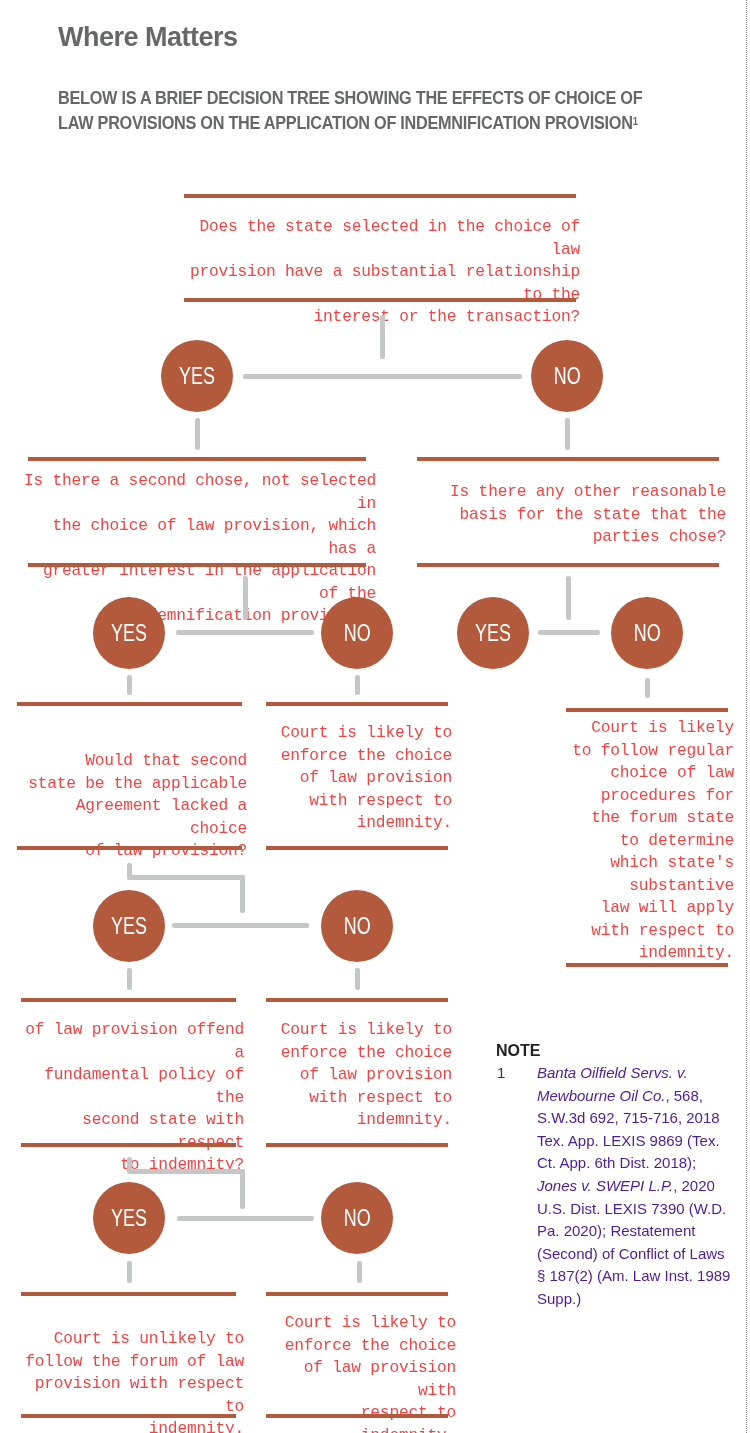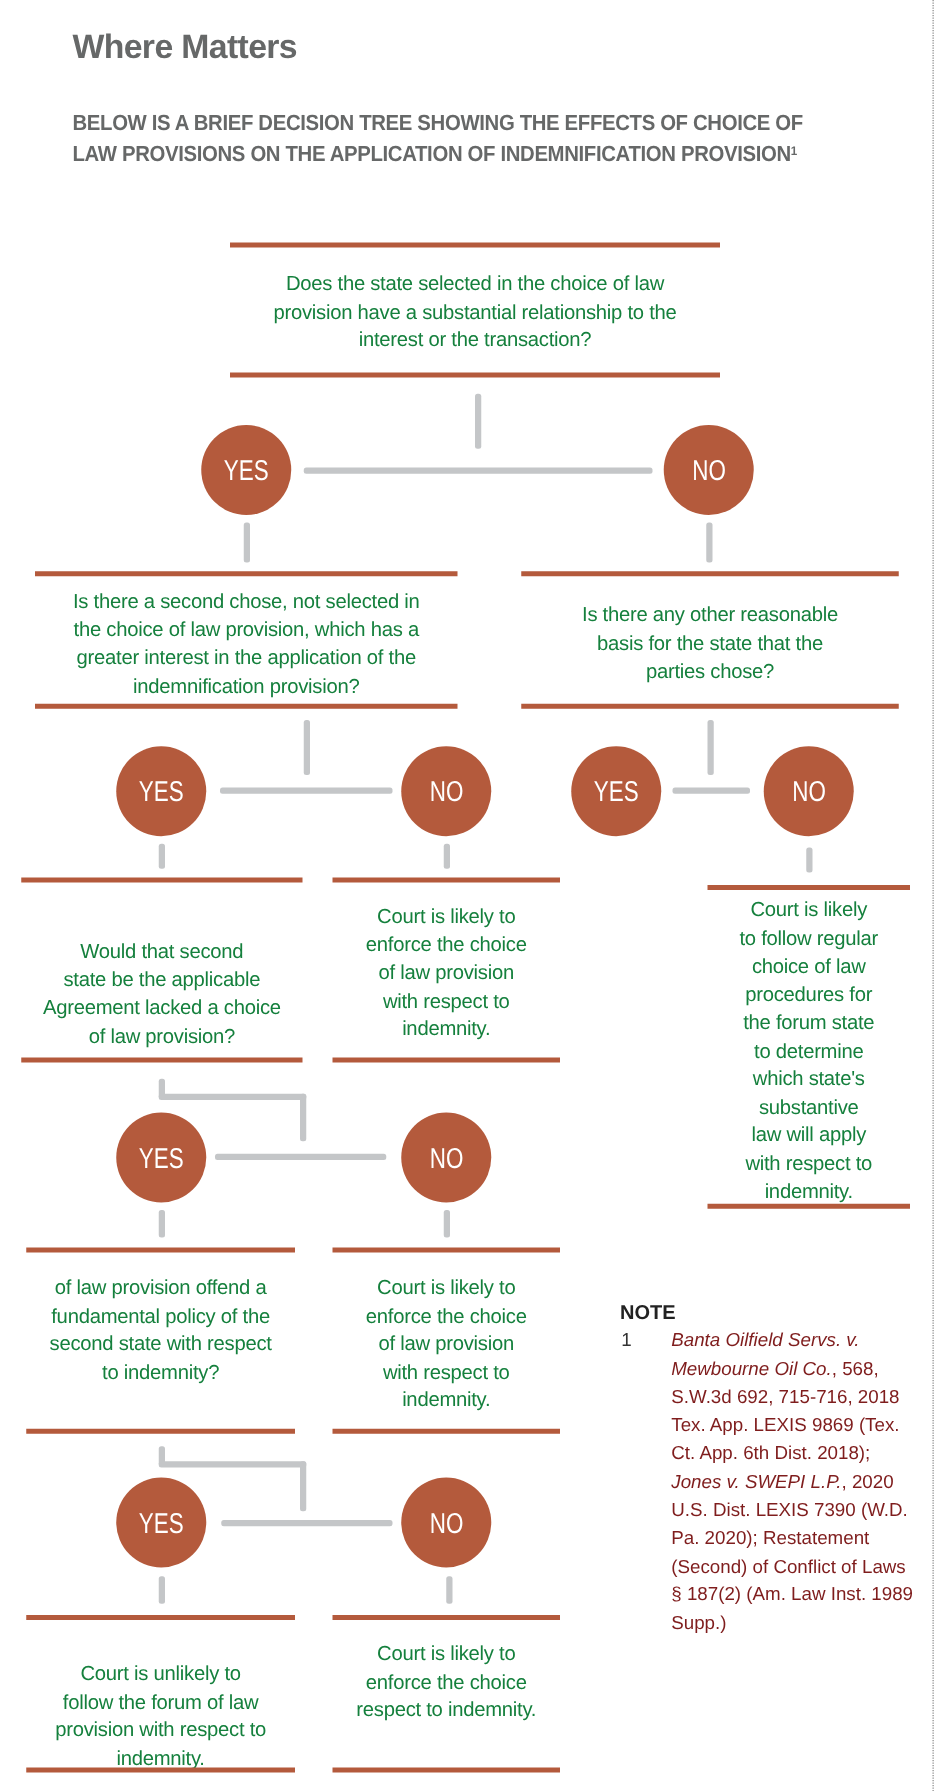--- a/index.html
+++ b/index.html
@@ -2,27 +2,27 @@
 <html><head>
 <meta charset="utf-8">
 <style>
   html, body { margin:0; padding:0; background:#ffffff; }
   body { width:750px; height:1433px; position:relative; overflow:hidden; font-family:"Liberation Sans", sans-serif; }
   .dotted-edge { position:absolute; left:746px; top:0; width:0; height:1433px; border-left:1px dotted #8a8a8a; }
   .title { position:absolute; left:58px; top:22px; font-size:27px; font-weight:bold; color:#666868; letter-spacing:-0.5px; }
   .subtitle { position:absolute; left:58px; top:86px; width:670px; font-size:17.5px; font-weight:bold; color:#666868; line-height:25px; letter-spacing:-0.3px; transform:scaleX(0.93); transform-origin:left top; white-space:nowrap; }
   .subtitle sup { font-size:10px; vertical-align:top; position:relative; top:-2px; }
   .bar { position:absolute; height:4px; background:#b45a3c; }
-  .box-text { position:absolute; text-align:center; color:#15803d; font-family:Liberation Sans, sans-serif; font-size:16.2px; line-height:22.5px; font-weight:300; letter-spacing:-0.2px; }
+  .box-text { position:absolute; text-align:right; color:#ef4444; font-family:Liberation Mono, monospace; font-size:16.2px; line-height:22.5px; font-weight:300; letter-spacing:-0.2px; }
   .conn { position:absolute; background:#c4c6c8; border-radius:2px; }
   .circle { position:absolute; width:72px; height:72px; border-radius:50%; background:#b45a3c; color:#ffffff; display:flex; align-items:center; justify-content:center; font-family:"Liberation Sans", sans-serif; font-size:23px; letter-spacing:0px; }
   .circle span { display:inline-block; transform:scaleX(0.78); }
   .note-head { position:absolute; left:496px; top:1042px; font-size:16px; font-weight:bold; color:#222; }
   .note-num { position:absolute; left:497px; top:1064px; font-size:15px; color:#333; }
-  .note-body { position:absolute; left:537px; top:1062px; width:200px; font-size:15px; line-height:22.6px; color:#7f1d1d; }
+  .note-body { position:absolute; left:537px; top:1062px; width:200px; font-size:15px; line-height:22.6px; color:#4c1d95; }
 </style>
 </head>
 <body>
 
 <div class="dotted-edge"></div>
 
 <div class="title">Where Matters</div>
 <div class="subtitle"><span>BELOW IS A BRIEF DECISION TREE SHOWING THE EFFECTS OF CHOICE OF</span><br><span>LAW PROVISIONS ON THE APPLICATION OF INDEMNIFICATION PROVISION</span><sup>1</sup></div>
 
 <div class="bar" style="left:184px;top:194px;width:392px;"></div>
@@ -168,19 +168,20 @@
   <div>follow the forum of law</div>
   <div>provision with respect to</div>
   <div>indemnity.</div>
 </div>
 <div class="bar" style="left:21px;top:1414px;width:215px;"></div>
 
 <div class="bar" style="left:266px;top:1292px;width:182px;"></div>
 <div class="box-text" style="left:258px;top:1312px;width:198px;">
   <div>Court is likely to</div>
   <div>enforce the choice</div>
+  <div>of law provision with</div>
   <div>respect to indemnity.</div>
 </div>
 <div class="bar" style="left:266px;top:1414px;width:182px;"></div>
 
 <div class="note-head">NOTE</div>
 <div class="note-num">1</div>
 <div class="note-body"><i>Banta Oilfield Servs. v. Mewbourne Oil Co.</i><span>, 568, S.W.3d 692, 715-716, 2018 Tex. App. LEXIS 9869 (Tex. Ct. App. 6th Dist. 2018); </span><i>Jones v. SWEPI L.P.</i><span>, 2020 U.S. Dist. LEXIS 7390 (W.D. Pa. 2020); Restatement (Second) of Conflict of Laws § 187(2) (Am. Law Inst. 1989 Supp.)</span></div>
 
 </body></html>

